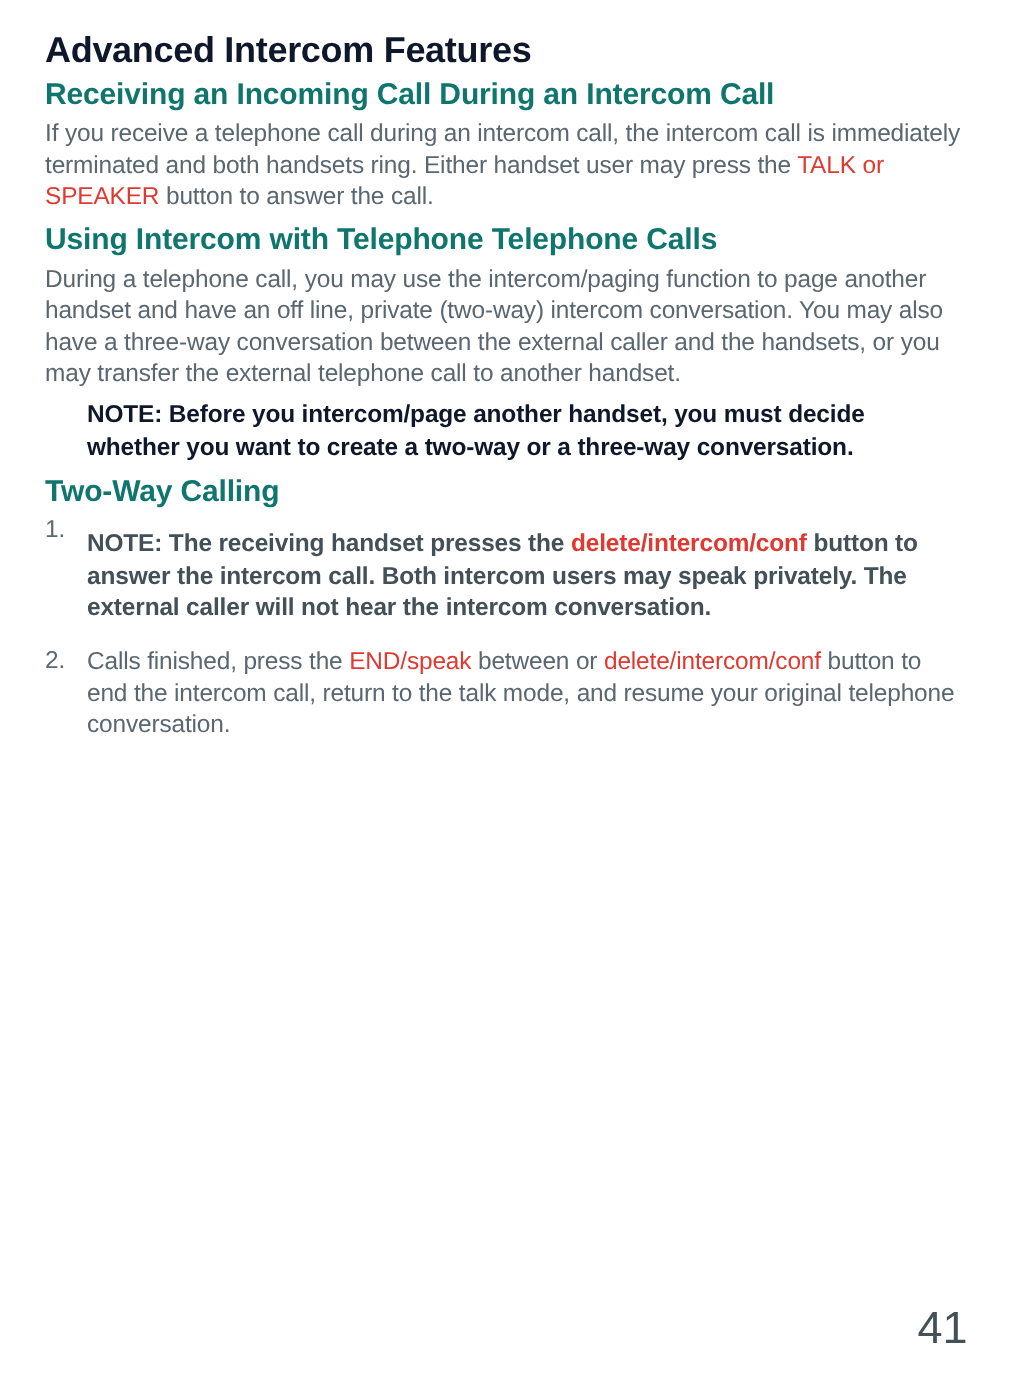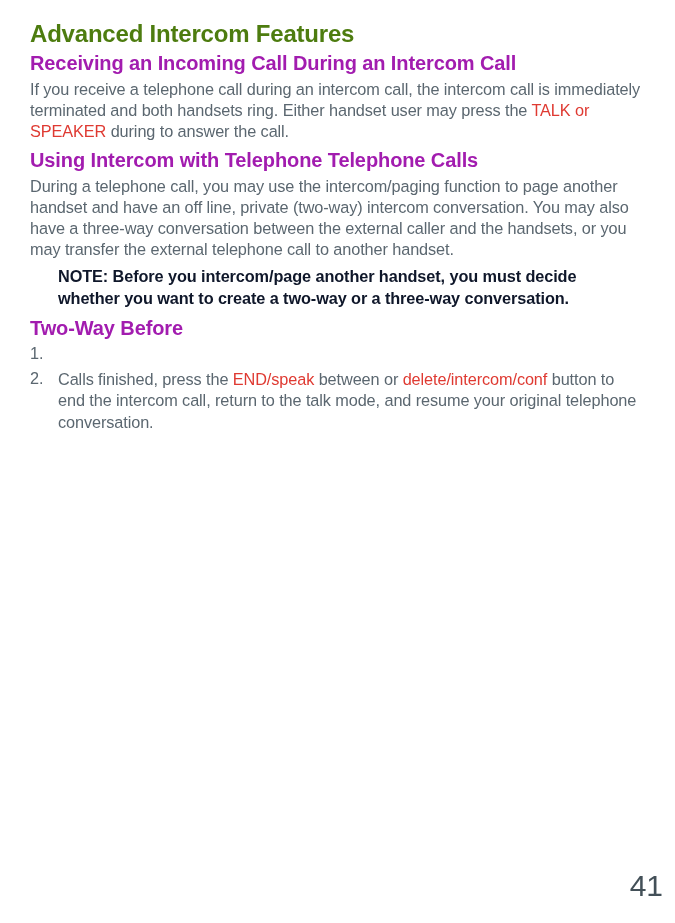--- a/index.html
+++ b/index.html
@@ -12,28 +12,28 @@
       width: 675px;
       height: 923px;
       padding: 20px 32px 20px 30px;
       position: relative;
       background: #fff;
       color: #435058;
     }
     .h1 {
       font-size: 24px;
       font-weight: 700;
-      color: #4d7c0f;
+      color: #0f172a;
       letter-spacing: -0.2px;
       margin-bottom: 4px;
     }
     .h2 {
       font-size: 20px;
       font-weight: 700;
-      color: #a21caf;
+      color: #0f766e;
       margin-top: 4px;
       margin-bottom: 4px;
       letter-spacing: -0.1px;
     }
     .body-text {
       font-size: 16.3px;
       font-weight: 300;
       color: #5b6770;
       line-height: 1.3;
       font-stretch: condensed;
@@ -90,46 +90,49 @@
       margin-top: 8px;
       margin-bottom: 8px;
       letter-spacing: -0.1px;
     }
     .note-inline .red {
       font-weight: 700;
     }
     .page-number {
       position: absolute;
       bottom: 20px;
-      right: 12px;
+      right: 30px;
       font-size: 30px;
       font-weight: 300;
       color: #435058;
       font-stretch: condensed;
     }
   </style>
 </head>
 <body>
 
 <h1 class="h1">Advanced Intercom Features</h1>
 
 <h2 class="h2">Receiving an Incoming Call During an Intercom Call</h2>
 <p class="body-text">
-  <span>If you receive a telephone call during an intercom call, the intercom call is immediately terminated and both handsets ring. Either handset user may press the </span><span class="red">TALK or SPEAKER</span><span> during to answer the call.</span>
+  <span>If you receive a telephone call during an intercom call, the intercom call is immediately terminated and both handsets ring. Either handset user may press the </span><span class="red">TALK or SPEAKER</span><span> button to answer the call.</span>
 </p>
 
 <h2 class="h2">Using Intercom with Telephone Telephone Calls</h2>
 <p class="body-text">During a telephone call, you may use the intercom/paging function to page another handset and have an off line, private (two-way) intercom conversation. You may also have a three-way conversation between the external caller and the handsets, or you may transfer the external telephone call to another handset.</p>
 <p class="note">NOTE: Before you intercom/page another handset, you must decide whether you want to create a two-way or a three-way conversation.</p>
 
-<h2 class="h2">Two-Way Before</h2>
+<h2 class="h2">Two-Way Calling</h2>
 <ol class="list">
   <li class="list-item">
     <span class="list-num">1.</span>
     <div class="list-content">
+      <p class="note-inline">
+        <span>NOTE: The receiving handset presses the </span><span class="red">delete/intercom/conf</span><span> button to answer the intercom call. Both intercom users may speak privately. The external caller will not hear the intercom conversation.</span>
+      </p>
     </div>
   </li>
   <li class="list-item">
     <span class="list-num">2.</span>
     <div class="list-content">
       <p class="list-text">
         <span>Calls finished, press the </span><span class="red">END/speak</span><span> between or </span><span class="red">delete/intercom/conf</span><span> button to end the intercom call, return to the talk mode, and resume your original telephone conversation.</span>
       </p>
     </div>
   </li>

